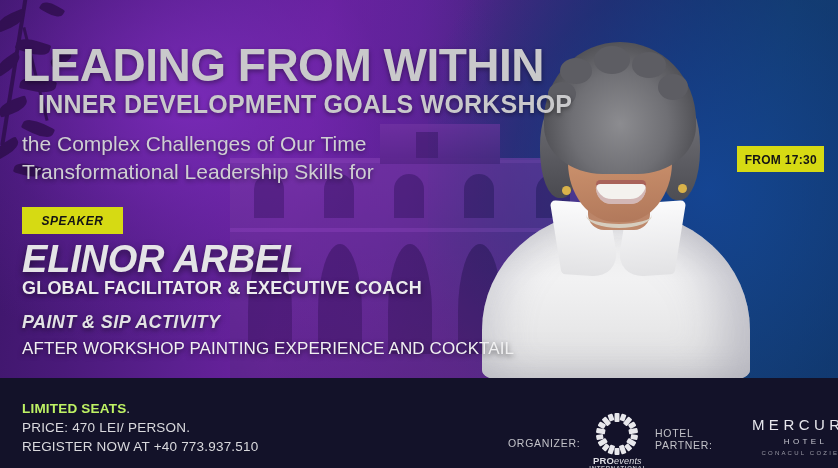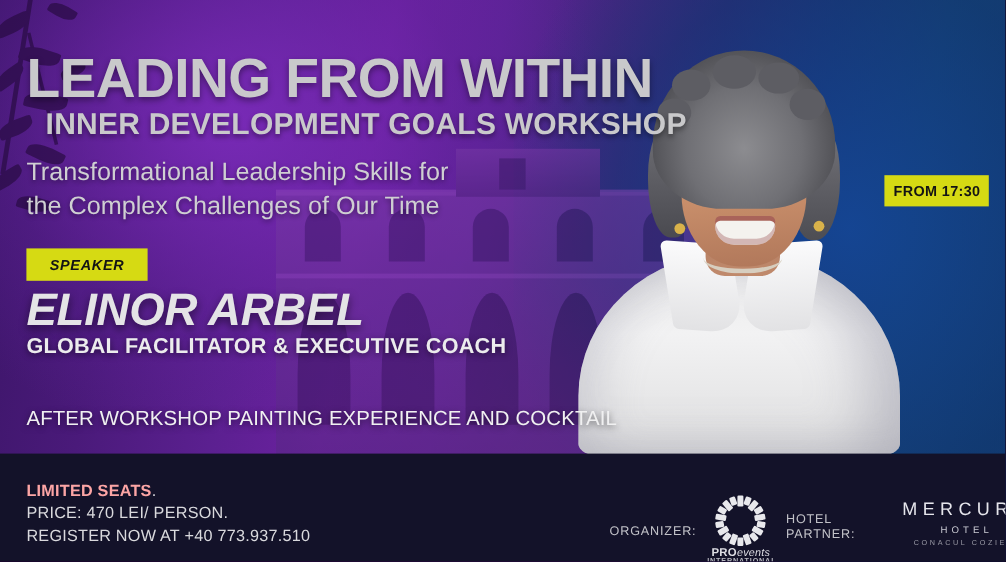--- a/index.html
+++ b/index.html
@@ -252,21 +252,21 @@
     position:absolute; left:0; right:0; bottom:0; height:90px;
     background:#131229;
   }
   .footer-text{
     position:absolute; left:22px; top:21px;
     line-height:1.42;
     font-size:13.5px;
     color:#d9d9dd;
     letter-spacing:.2px;
   }
-  .footer-text .bold{ font-weight:bold; color:#fca5a5; }
+  .footer-text .bold{ font-weight:bold; color:#bef264; }
 
   .organizer{
     position:absolute; left:508px; top:34px;
     display:flex; align-items:center; gap:9px;
   }
   .lbl{
     color:#c2c2c8; font-size:10.5px; letter-spacing:.7px; font-weight:500;
   }
   .pro-logo{ position:relative; width:56px; height:62px; }
   .burst{ position:absolute; left:6px; top:0; width:44px; height:44px; }
@@ -368,29 +368,30 @@
     <div class="p-hair-s" style="left:78px;top:30px;width:32px;height:26px;"></div>
     <div class="p-hair-s" style="left:112px;top:18px;width:36px;height:28px;"></div>
     <div class="p-hair-s" style="left:150px;top:24px;width:34px;height:26px;"></div>
     <div class="p-hair-s" style="left:176px;top:46px;width:30px;height:26px;"></div>
     <div class="p-hair-s" style="left:66px;top:54px;width:28px;height:24px;"></div>
   </div>
 
   <div class="headline">LEADING FROM WITHIN</div>
   <div class="subhead">INNER DEVELOPMENT GOALS WORKSHOP</div>
   <div class="tagline">
+    <div>the Complex Challenges of Our Time</div>
     <div>Transformational Leadership Skills for</div>
-    <div>the Complex Challenges of Our Time</div>
   </div>
 
   <div class="speaker-badge">
     <span>SPEAKER</span>
   </div>
   <div class="speaker-name">ELINOR ARBEL</div>
   <div class="speaker-role">GLOBAL FACILITATOR &amp; EXECUTIVE COACH</div>
+  <div class="activity-title">PAINT &amp; SIP ACTIVITY</div>
   <div class="activity-desc">AFTER WORKSHOP PAINTING EXPERIENCE AND COCKTAIL</div>
 
   <div class="date-time">
     <span>FROM 17:30</span>
   </div>
 
   <div class="footer">
     <div class="footer-text">
       <div><span class="bold">LIMITED SEATS</span><span>.</span></div>
       <div>PRICE: 470 LEI/ PERSON.</div>

